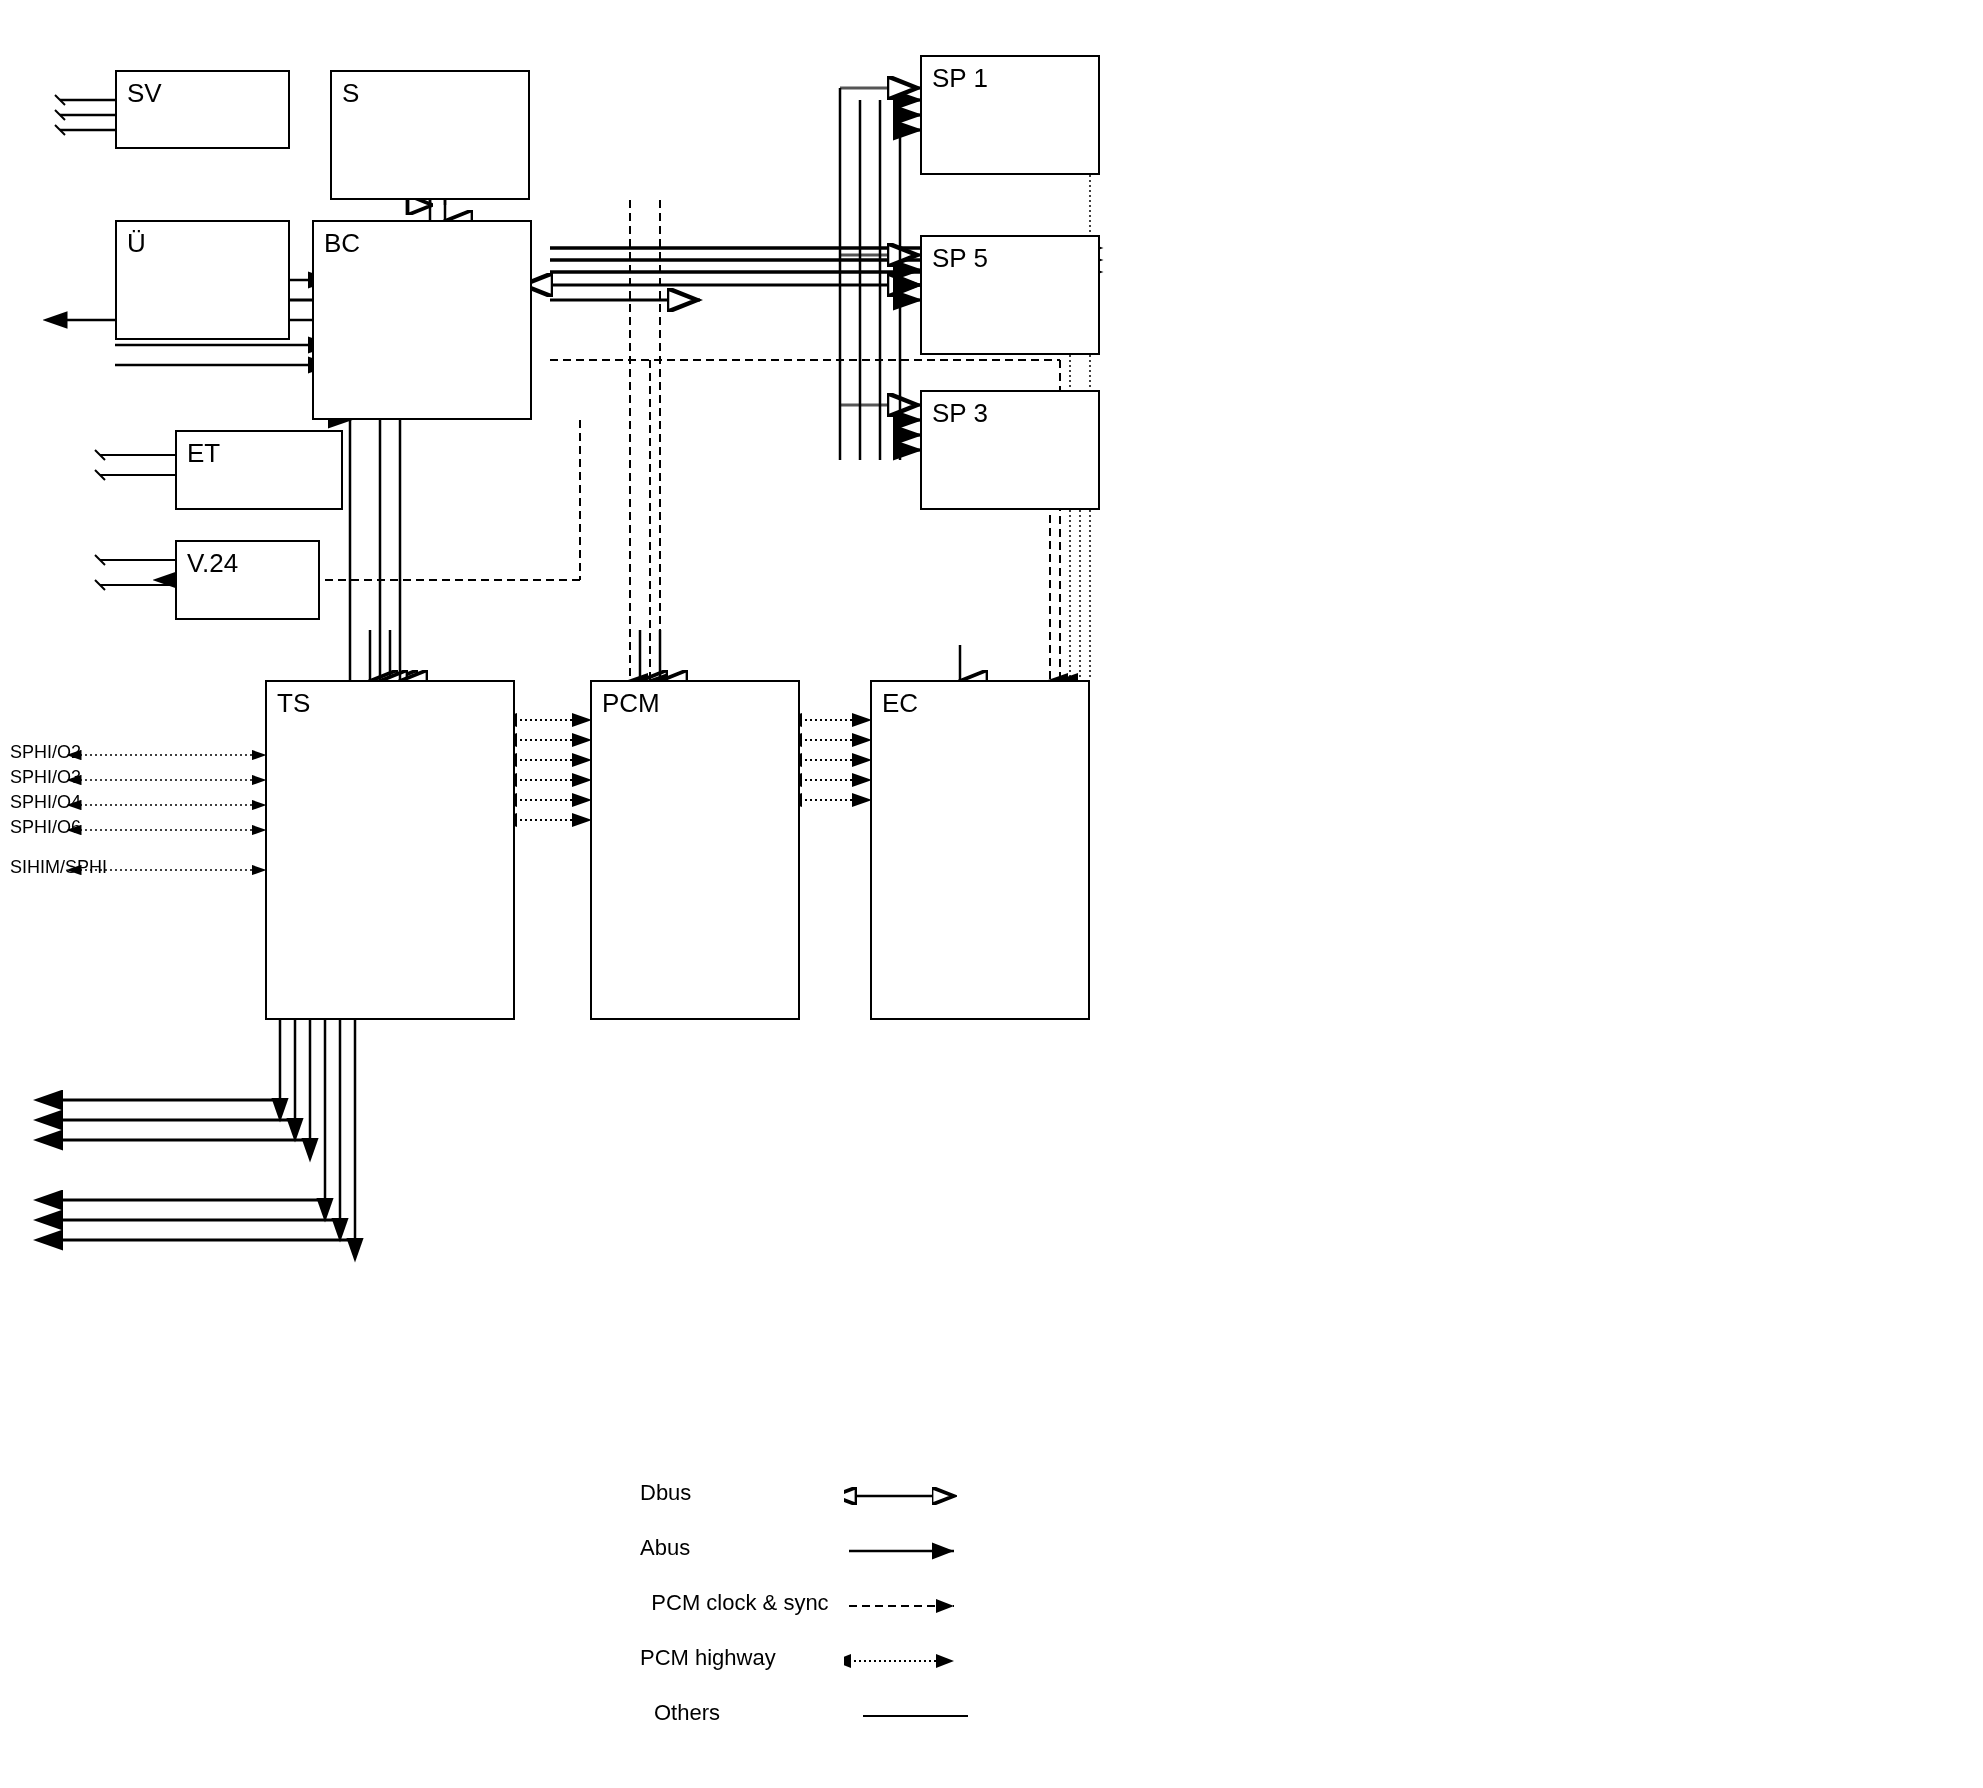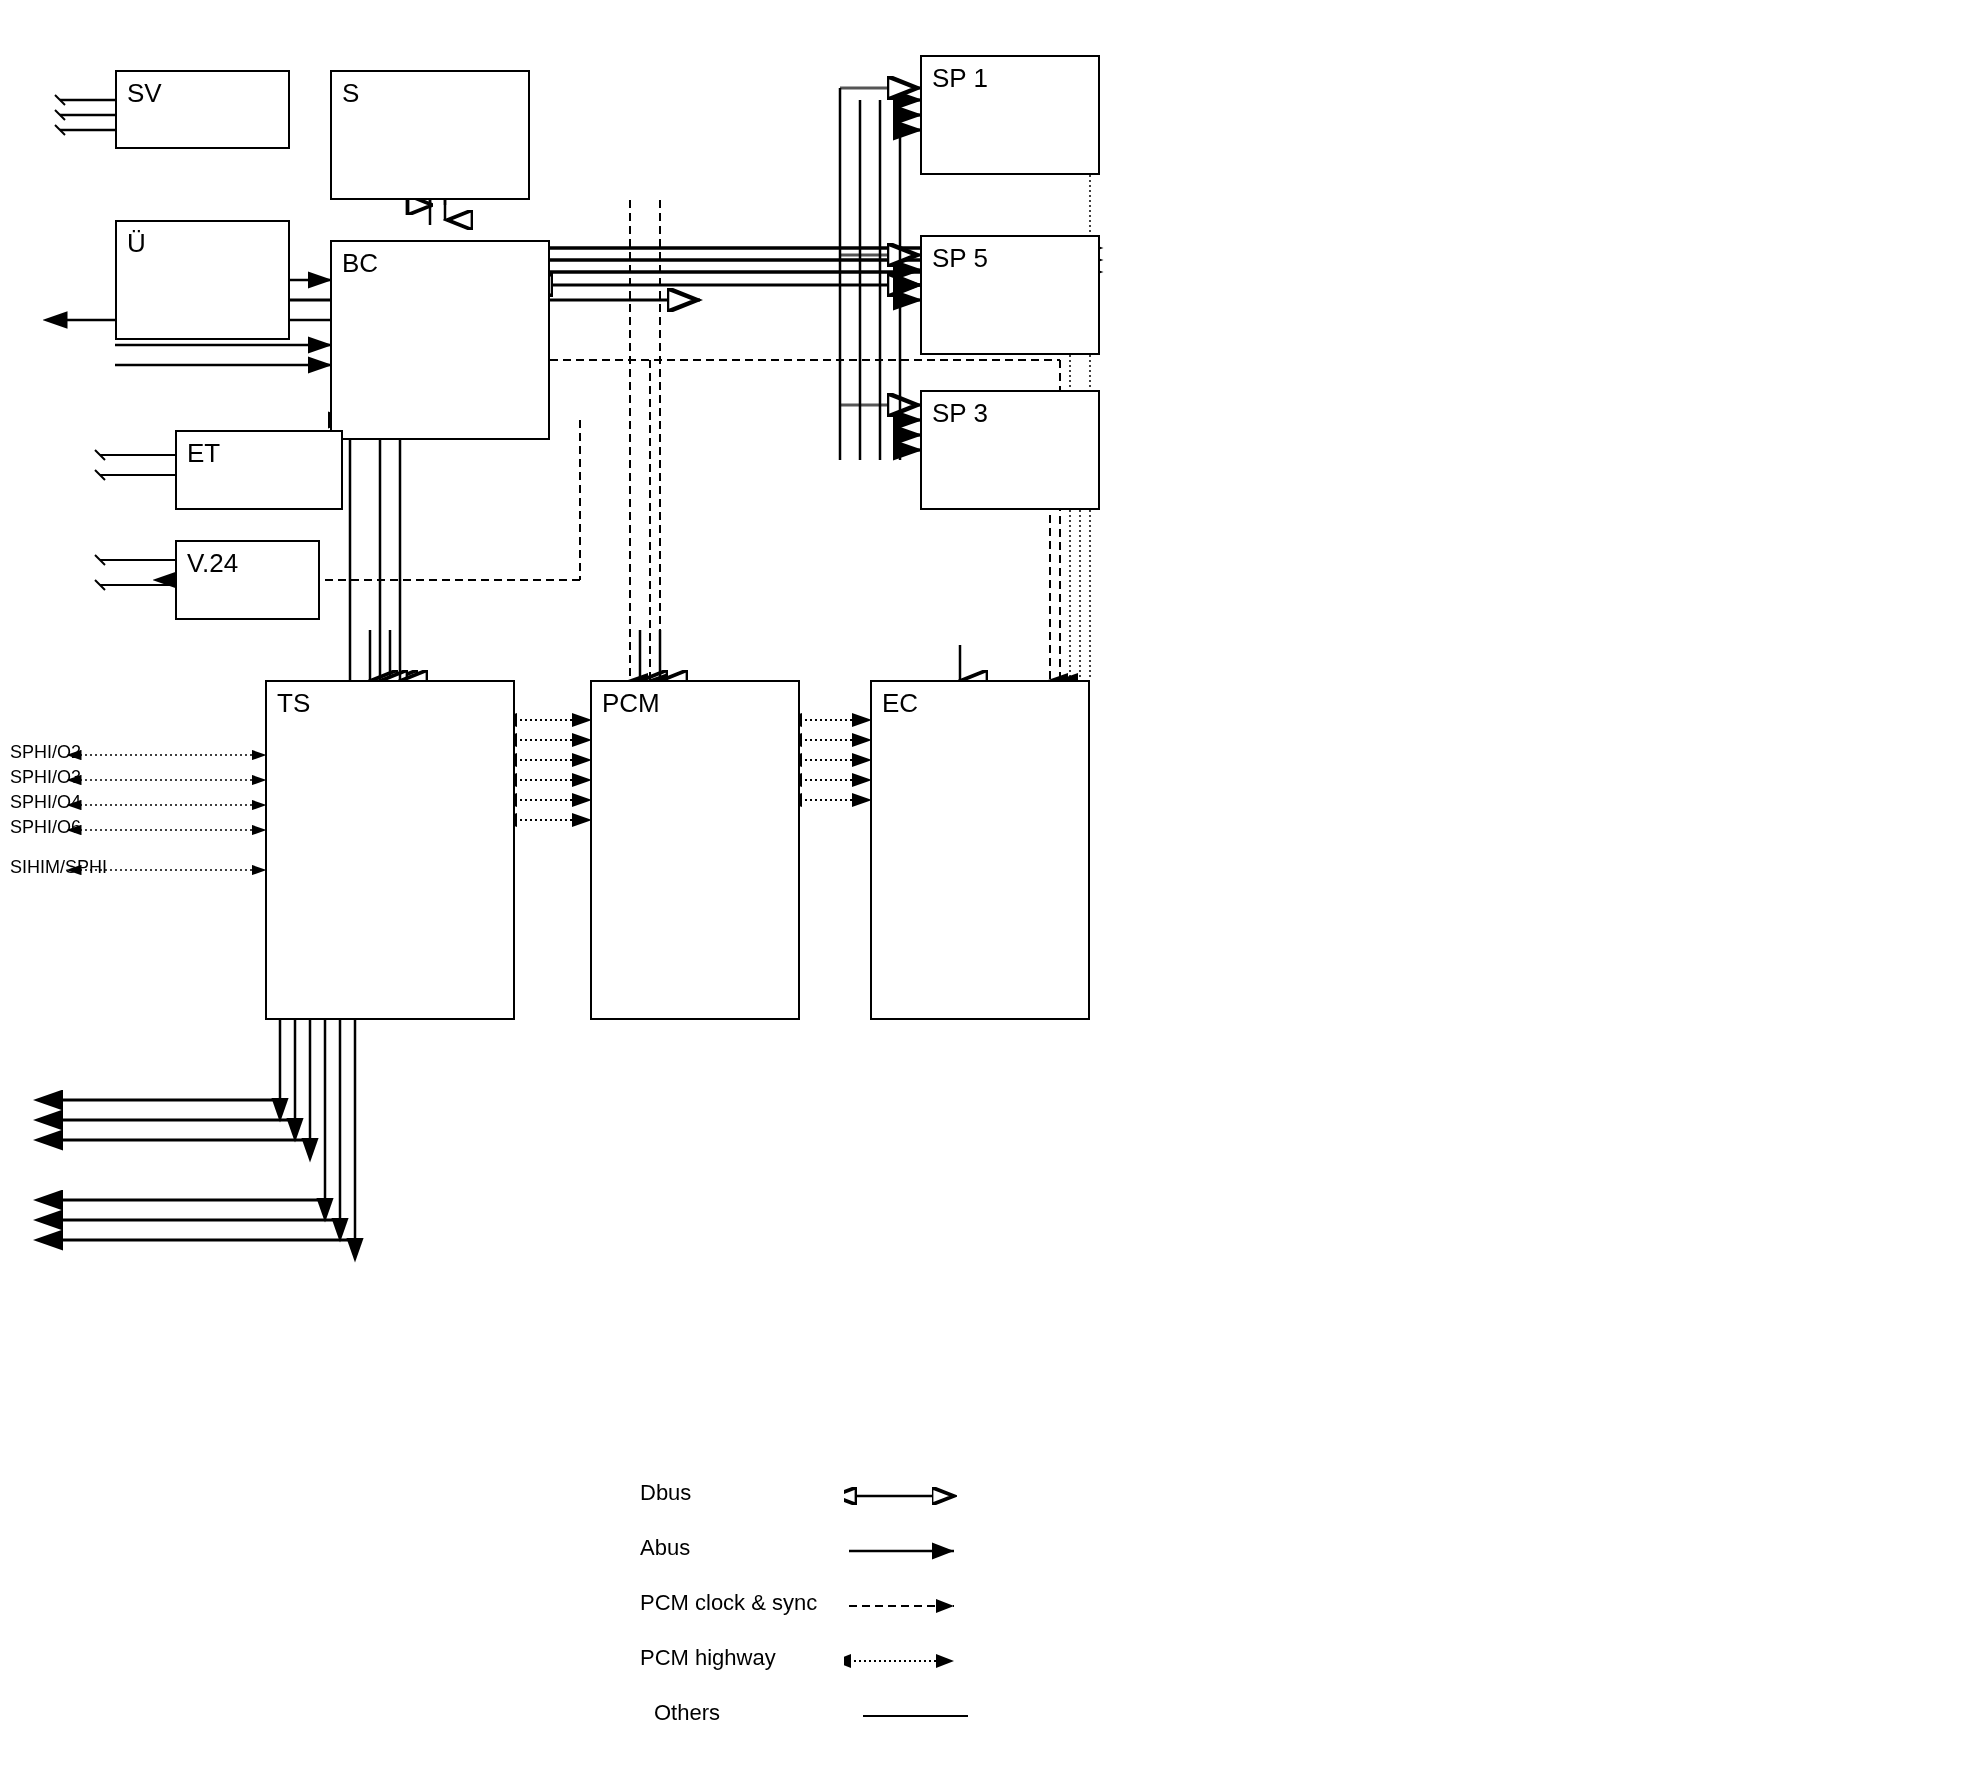--- a/index.html
+++ b/index.html
@@ -228,21 +228,21 @@
   </div>
 
   <div class="block" style="left:330px; top:70px; width:200px; height:130px; font-size:26px;">
     <span>S</span>
   </div>
 
   <div class="block" style="left:115px; top:220px; width:175px; height:120px; font-size:26px;">
     <span>Ü</span>
   </div>
 
-  <div class="block" style="left:330px; top:220px; width:220px; height:200px; font-size:26px;margin-top:20px;">
+  <div class="block" style="left:312px; top:220px; width:220px; height:200px; font-size:26px;">
     <span>BC</span>
   </div>
 
   <div class="block" style="left:175px; top:430px; width:168px; height:80px; font-size:26px;">
     <span>ET</span>
   </div>
 
   <div class="block" style="left:175px; top:540px; width:145px; height:80px; font-size:26px;">
     <span>V.24</span>
   </div>
@@ -307,21 +307,21 @@
     <svg width="120" height="24" style="vertical-align:middle;">
       <defs>
         <marker id="leg-arr-r" markerWidth="10" markerHeight="7" refX="9" refY="3.5" orient="auto">
           <polygon points="0 0, 9 3.5, 0 7" fill="#000"></polygon>
         </marker>
       </defs>
       <line x1="5" y1="12" x2="110" y2="12" stroke="#000" stroke-width="2.5" marker-end="url(#leg-arr-r)"></line>
     </svg>
   </div>
 
-  <div style="position:absolute; left:640px; top:1590px;">
+  <div style="position:absolute; left:640px; top:1590px;text-align:center;">
     <span style="font-size:22px; display:inline-block; width:200px;">PCM clock &amp; sync</span>
     <svg width="120" height="24" style="vertical-align:middle;">
       <defs>
         <marker id="leg-dash-r" markerWidth="10" markerHeight="7" refX="9" refY="3.5" orient="auto">
           <polygon points="0 0, 9 3.5, 0 7" fill="#000"></polygon>
         </marker>
       </defs>
       <line x1="5" y1="12" x2="110" y2="12" stroke="#000" stroke-width="2" stroke-dasharray="8,5" marker-end="url(#leg-dash-r)"></line>
     </svg>
   </div>

